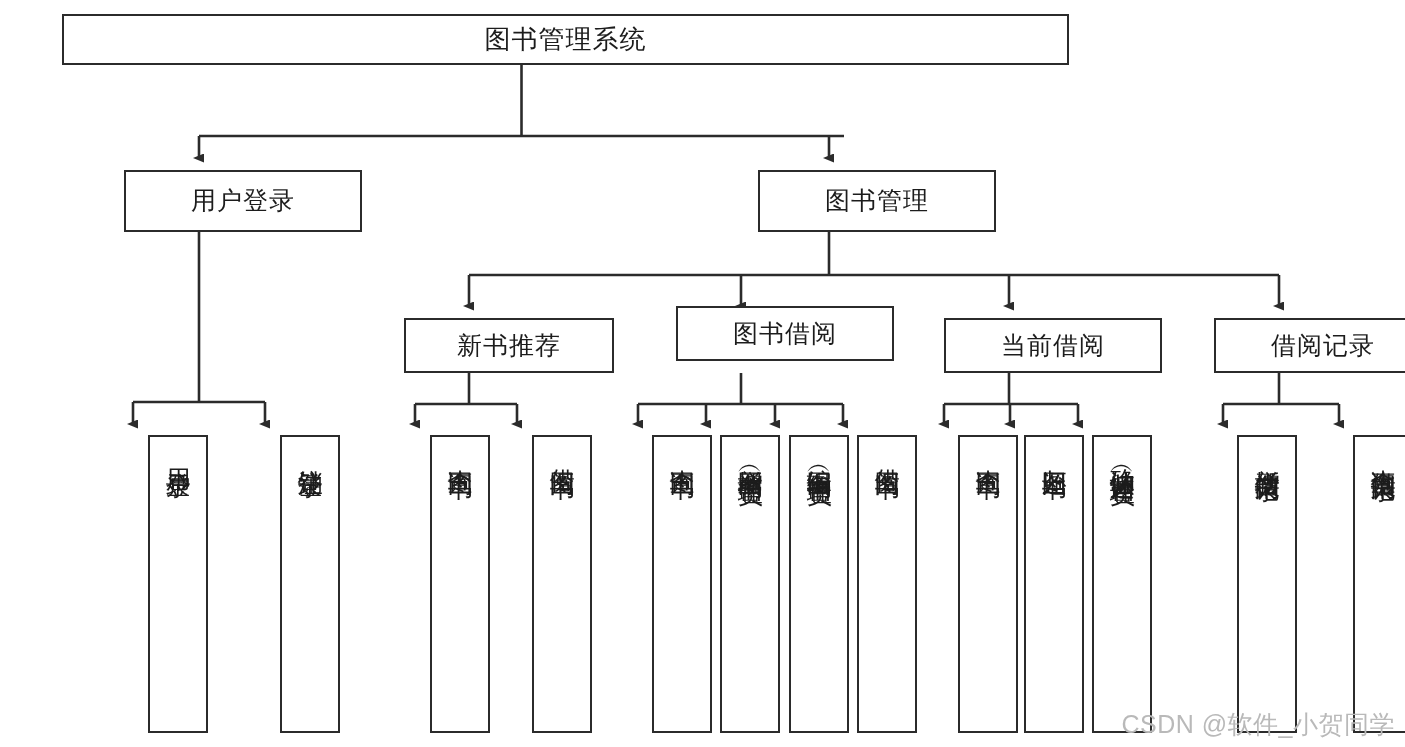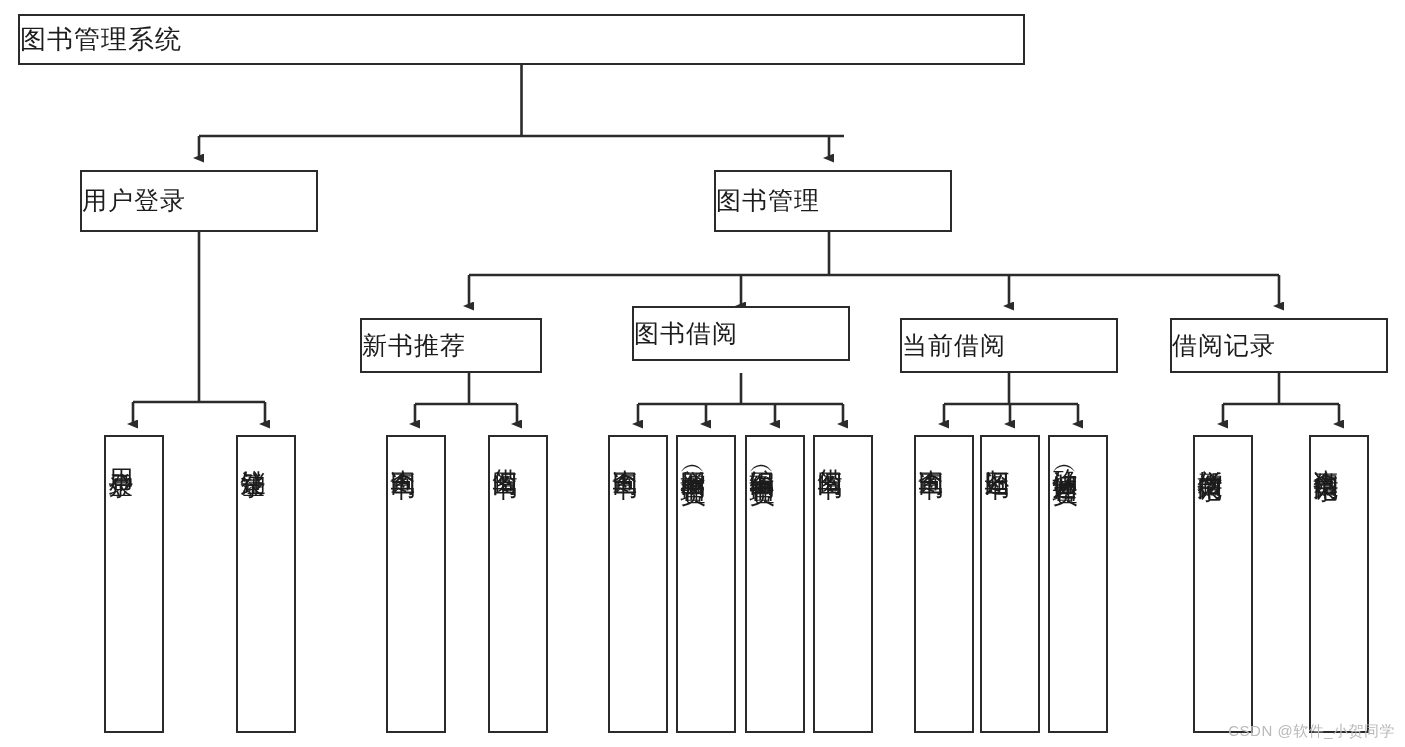--- a/index.html
+++ b/index.html
@@ -25,22 +25,24 @@
     height: 747px;
     pointer-events: none;
   }
   .node {
     position: absolute;
     box-sizing: border-box;
     background: #ffffff;
     border: 2.5px solid #2b2b2b;
     display: flex;
     align-items: center;
+    justify-content: center;
     color: #1c1c1c;
     z-index: 2;
+    margin-left: 44px;
   }
   .node.horiz {
     font-size: 25px;
     letter-spacing: 1px;
     line-height: 1.1;
   }
   .node.root {
     font-size: 26px;
   }
   .node.leaf {
@@ -53,21 +55,21 @@
     font-size: 25px;
     line-height: 1.18;
     letter-spacing: 2px;
     white-space: nowrap;
     color: #1c1c1c;
   }
   .watermark {
     position: absolute;
     right: 10px;
     bottom: 6px;
-    font-size: 15px;
+    font-size: 25px;
     color: #b9b9b9;
     z-index: 5;
     white-space: nowrap;
     letter-spacing: 0.5px;
     margin-left: 48px;
   }
 </style>
 </head>
 <body>
 
@@ -128,21 +130,21 @@
   </div>
 
   <div class="node horiz" style="left:80px; top:170px; width:238px; height:62px;">
     <span>用户登录</span>
   </div>
 
   <div class="node horiz" style="left:714px; top:170px; width:238px; height:62px;">
     <span>图书管理</span>
   </div>
 
-  <div class="node horiz" style="left:360px; top:318px; width:182px; height:55px;">
+  <div class="node horiz" style="left:360px; top:318px; width:210px; height:55px;">
     <span>新书推荐</span>
   </div>
 
   <div class="node horiz" style="left:632px; top:306px; width:218px; height:55px;">
     <span>图书借阅</span>
   </div>
 
   <div class="node horiz" style="left:1170px; top:318px; width:218px; height:55px;">
     <span>借阅记录</span>
   </div>

